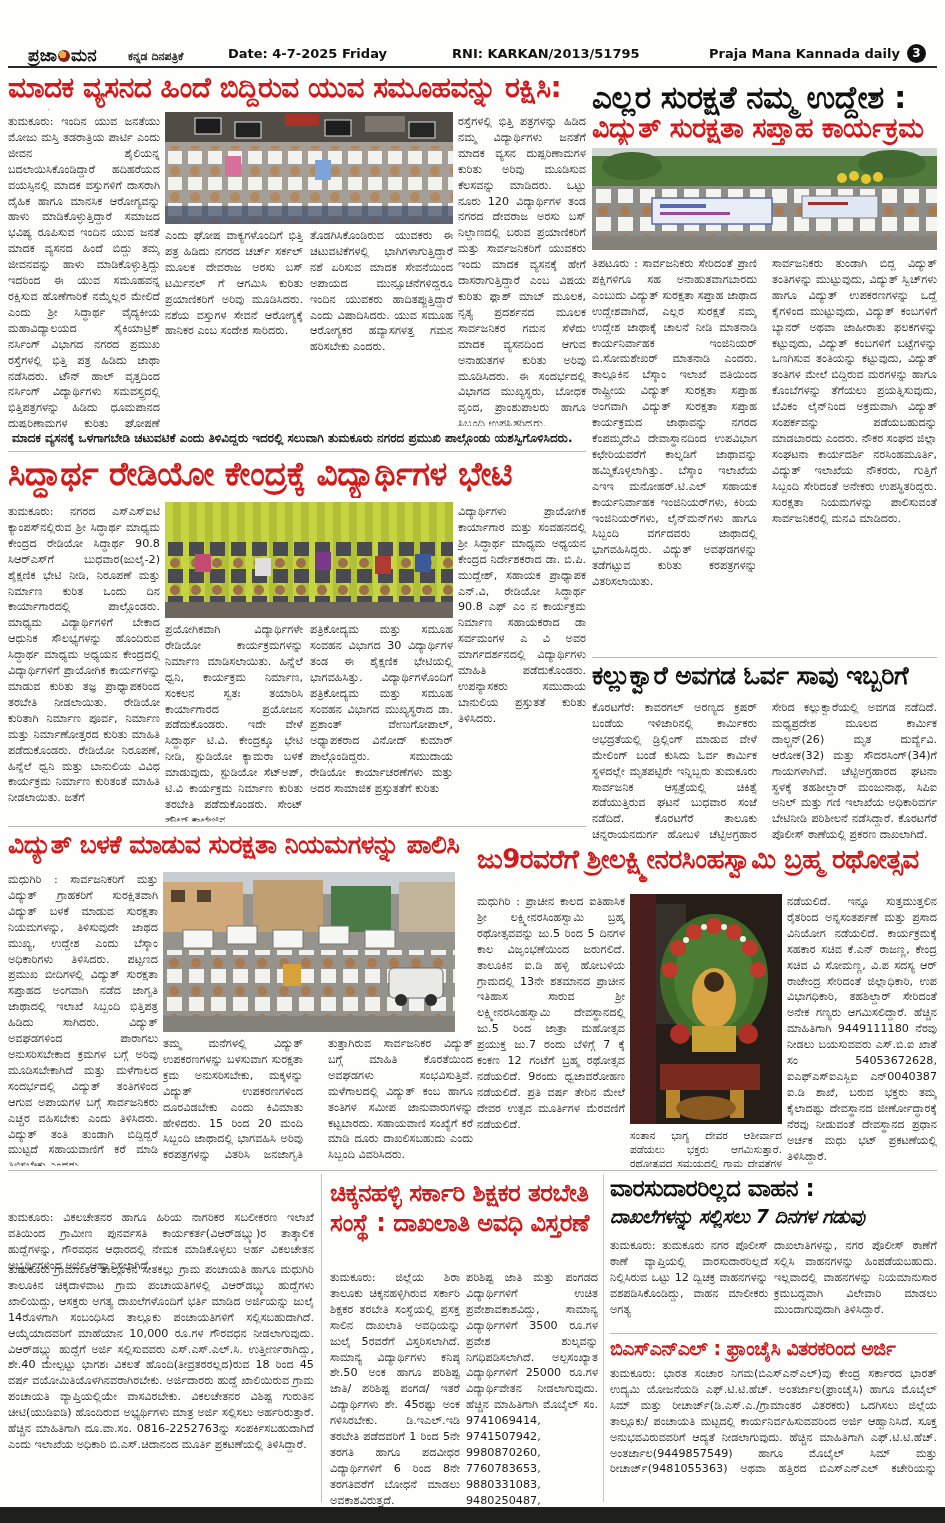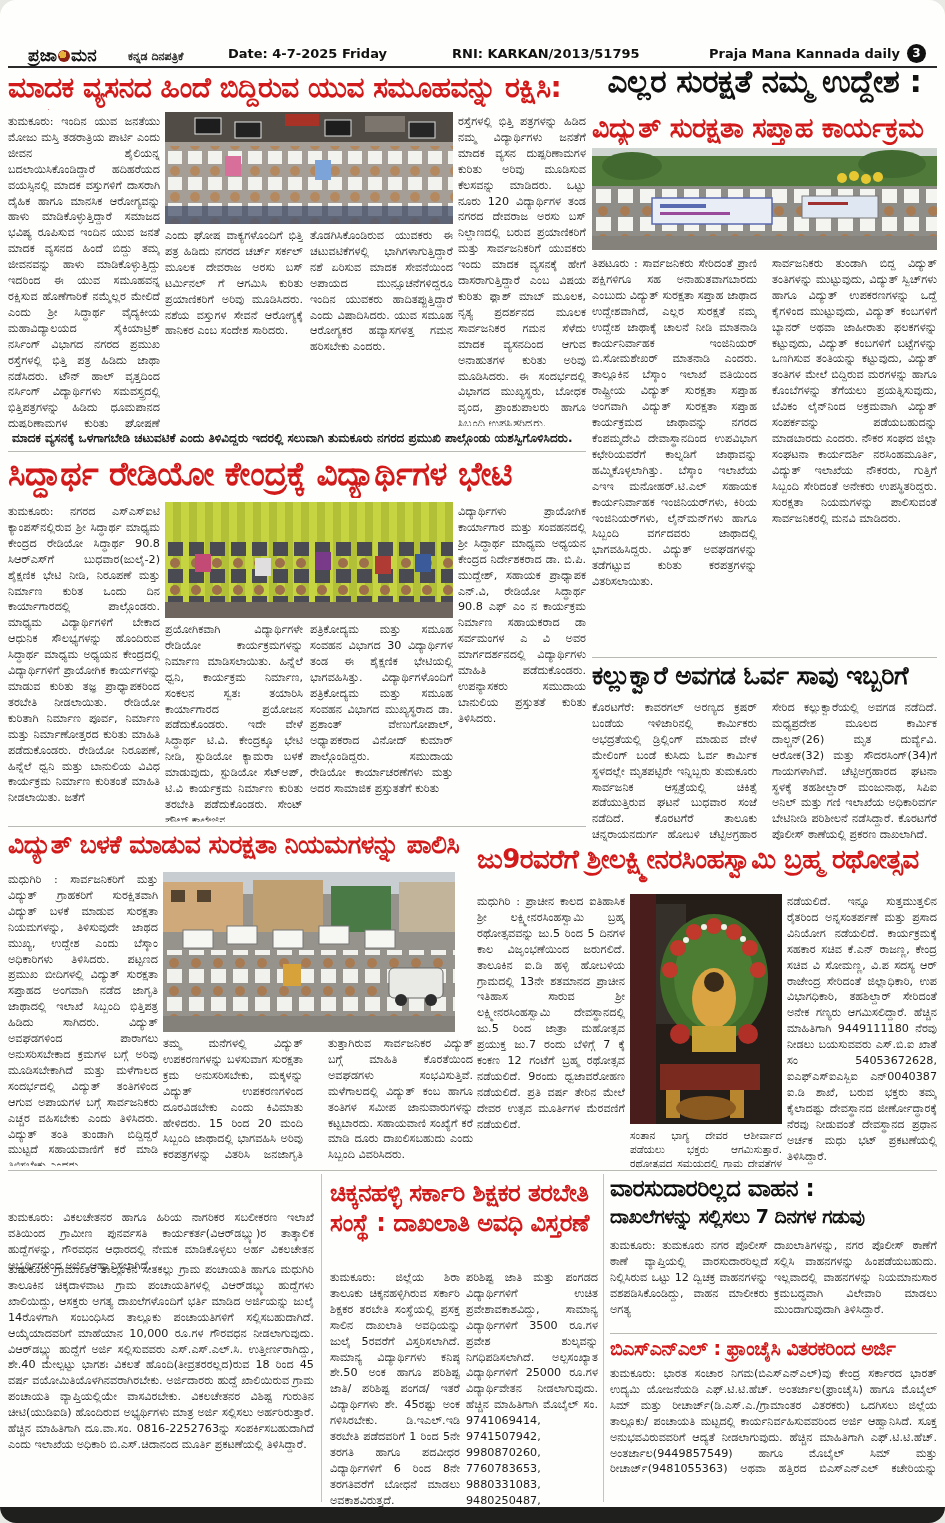--- a/index.html
+++ b/index.html
@@ -1,17 +1,17 @@
 <!DOCTYPE html>
 <html><head>
 <meta charset="utf-8">
 <style>
   html,body{margin:0;padding:0;background:#e8e8e4;}
   .page{position:relative;width:945px;height:1523px;background:#fefefc;margin:0 auto;
-        font-family:"DejaVu Sans","Liberation Sans",sans-serif;color:#1a1a1a;overflow:hidden;border-radius:16px;}
+        font-family:"DejaVu Sans","Liberation Sans",sans-serif;color:#1a1a1a;overflow:hidden;}
   .hl{position:absolute;font-weight:bold;line-height:1.12;letter-spacing:-0.5px;overflow:hidden;}
   .hl-red{color:#d31a1a;}
   .hl-black{color:#111111;}
   .bodycol{position:absolute;overflow:hidden;font-size:11.2px;line-height:1.42;
            text-align:justify;color:#1c1c1c;word-break:break-word;}
   .rule-h{position:absolute;background:#2b2b2b;}
   .rule-thin{position:absolute;background:#b9b9b4;}
   .vrule{position:absolute;width:1px;background:#c4c4be;}
   .hdr-small{position:absolute;font-weight:bold;font-size:13px;color:#111;white-space:nowrap;}
   .pagenum{position:absolute;width:19px;height:19px;border-radius:50%;background:#111;color:#fff;
@@ -66,21 +66,21 @@
       <rect x="150" y="48" width="16" height="20" fill="#7da4d8"></rect>
       <rect y="94" width="288" height="18" fill="#44506b" opacity="0.75"></rect>
     </svg>
   </div>
 
   <div class="bodycol" style="left:165px;top:228px;width:138px;height:198px;">ಎಂದು ಘೋಷ ವಾಕ್ಯಗಳೊಂದಿಗೆ ಭಿತ್ತಿ ಪತ್ರ ಹಿಡಿದು ನಗರದ ಚರ್ಚ್ ಸರ್ಕಲ್ ಮೂಲಕ ದೇವರಾಜ ಅರಸು ಬಸ್ ಟರ್ಮಿನಲ್ ಗೆ ಆಗಮಿಸಿ ಕುರಿತು ಪ್ರಯಾಣಿಕರಿಗೆ ಅರಿವು ಮೂಡಿಸಿದರು. ನಶೆಯ ವಸ್ತುಗಳ ಸೇವನೆ ಆರೋಗ್ಯಕ್ಕೆ ಹಾನಿಕರ ಎಂಬ ಸಂದೇಶ ಸಾರಿದರು.</div>
   <div class="bodycol" style="left:310px;top:228px;width:143px;height:198px;">ತೊಡಗಿಸಿಕೊಂಡಿರುವ ಯುವಕರು ಈ ಚಟುವಟಿಕೆಗಳಲ್ಲಿ ಭಾಗಿಗಳಾಗುತ್ತಿದ್ದಾರೆ ನಶೆ ಏರಿಸುವ ಮಾದಕ ಸೇವನೆಯಿಂದ ಅಪಾಯದ ಮುನ್ಸೂಚನೆಗಳಿದ್ದರೂ ಇಂದಿನ ಯುವಕರು ಹಾದಿತಪ್ಪುತ್ತಿದ್ದಾರೆ ಎಂದು ವಿಷಾದಿಸಿದರು. ಯುವ ಸಮೂಹ ಆರೋಗ್ಯಕರ ಹವ್ಯಾಸಗಳತ್ತ ಗಮನ ಹರಿಸಬೇಕು ಎಂದರು.</div>
   <div class="bodycol" style="left:458px;top:114px;width:128px;height:312px;">ರಸ್ತೆಗಳಲ್ಲಿ ಭಿತ್ತಿ ಪತ್ರಗಳನ್ನು ಹಿಡಿದ ನಮ್ಮ ವಿದ್ಯಾರ್ಥಿಗಳು ಜನತೆಗೆ ಮಾದಕ ವ್ಯಸನ ದುಷ್ಪರಿಣಾಮಗಳ ಕುರಿತು ಅರಿವು ಮೂಡಿಸುವ ಕೆಲಸವನ್ನು ಮಾಡಿದರು. ಒಟ್ಟು ನೂರು 120 ವಿದ್ಯಾರ್ಥಿಗಳ ತಂಡ ನಗರದ ದೇವರಾಜ ಅರಸು ಬಸ್ ನಿಲ್ದಾಣದಲ್ಲಿ ಬರುವ ಪ್ರಯಾಣಿಕರಿಗೆ ಮತ್ತು ಸಾರ್ವಜನಿಕರಿಗೆ ಯುವಕರು ಇಂದು ಮಾದಕ ವ್ಯಸನಕ್ಕೆ ಹೇಗೆ ದಾಸರಾಗುತ್ತಿದ್ದಾರೆ ಎಂಬ ವಿಷಯ ಕುರಿತು ಫ್ಲಾಶ್ ಮಾಬ್ ಮೂಲಕ, ನೃತ್ಯ ಪ್ರದರ್ಶನದ ಮೂಲಕ ಸಾರ್ವಜನಿಕರ ಗಮನ ಸೆಳೆದು ಮಾದಕ ವ್ಯಸನದಿಂದ ಆಗುವ ಅನಾಹುತಗಳ ಕುರಿತು ಅರಿವು ಮೂಡಿಸಿದರು. ಈ ಸಂದರ್ಭದಲ್ಲಿ ವಿಭಾಗದ ಮುಖ್ಯಸ್ಥರು, ಬೋಧಕ ವೃಂದ, ಪ್ರಾಂಶುಪಾಲರು ಹಾಗೂ ಸಿಬ್ಬಂದಿ ಉಪಸ್ಥಿತರಿದ್ದರು.</div>
   <div class="lastline" style="left:12px;top:431px;width:574px;height:16px;">ಮಾದಕ ವ್ಯಸನಕ್ಕೆ ಒಳಗಾಗಬೇಡಿ ಚಟುವಟಿಕೆ ಎಂದು ತಿಳಿವಿದ್ದರು ಇದರಲ್ಲಿ ಸಲುವಾಗಿ ತುಮಕೂರು ನಗರದ ಪ್ರಮುಖಿ ಪಾಲ್ಗೊಂಡು ಯಶಸ್ವಿಗೊಳಿಸಿದರು.</div>
 
-  <div class="hl hl-black" style="left:592px;top:64px;width:345px;height:40px;font-size:31px;text-align:center;">ಎಲ್ಲರ ಸುರಕ್ಷತೆ ನಮ್ಮ ಉದ್ದೇಶ :</div>
+  <div class="hl hl-black" style="left:592px;top:80px;width:345px;height:40px;font-size:31px;">ಎಲ್ಲರ ಸುರಕ್ಷತೆ ನಮ್ಮ ಉದ್ದೇಶ :</div>
   <div class="hl hl-red" style="left:592px;top:113px;width:345px;height:32px;font-size:27px;">ವಿದ್ಯುತ್ ಸುರಕ್ಷತಾ ಸಪ್ತಾಹ ಕಾರ್ಯಕ್ರಮ</div>
 
   <div class="photo" style="left:592px;top:148px;width:345px;height:102px;">
     <svg viewBox="0 0 345 102" preserveAspectRatio="none">
       <defs>
         <pattern id="p2crowd" width="22" height="28" patternUnits="userSpaceOnUse">
           <circle cx="11" cy="7" r="5" fill="#a97b52"></circle>
           <rect x="4" y="13" width="15" height="14" fill="#f4f4f1"></rect>
         </pattern>
       </defs>
@@ -219,21 +219,21 @@
   <div class="vrule" style="left:603px;top:1174px;height:328px;"></div>
 
   <div class="bodycol" style="left:8px;top:1210px;width:306px;height:140px;">ತುಮಕೂರು: ವಿಕಲಚೇತನರ ಹಾಗೂ ಹಿರಿಯ ನಾಗರಿಕರ ಸಬಲೀಕರಣ ಇಲಾಖೆ ವತಿಯಿಂದ ಗ್ರಾಮೀಣ ಪುನರ್ವಸತಿ ಕಾರ್ಯಕರ್ತ(ವಿಆರ್‌ಡಬ್ಲ್ಯು)ರ ತಾತ್ಕಾಲಿಕ ಹುದ್ದೆಗಳನ್ನು, ಗೌರವಧನ ಆಧಾರದಲ್ಲಿ ನೇಮಕ ಮಾಡಿಕೊಳ್ಳಲು ಅರ್ಹ ವಿಕಲಚೇತನ ಅಭ್ಯರ್ಥಿಗಳಿಂದ ಅರ್ಜಿ ಆಹ್ವಾನಿಸಲಾಗಿದೆ.</div>
   <div class="bodycol" style="left:8px;top:1262px;width:306px;height:238px;">ತುಮಕೂರು ಗ್ರಾಮಾಂತರ ತಾಲ್ಲೂಕಿನ ಸೀತಕಲ್ಲು ಗ್ರಾಮ ಪಂಚಾಯತಿ ಹಾಗೂ ಮಧುಗಿರಿ ತಾಲೂಕಿನ ಚಿಕ್ಕದಾಳವಾಟ ಗ್ರಾಮ ಪಂಚಾಯತಿಗಳಲ್ಲಿ ವಿಆರ್‌ಡಬ್ಲ್ಯು ಹುದ್ದೆಗಳು ಖಾಲಿಯಿದ್ದು, ಆಸಕ್ತರು ಅಗತ್ಯ ದಾಖಲೆಗಳೊಂದಿಗೆ ಭರ್ತಿ ಮಾಡಿದ ಅರ್ಜಿಯನ್ನು ಜುಲೈ 14ರೊಳಗಾಗಿ ಸಂಬಂಧಿಸಿದ ತಾಲ್ಲೂಕು ಪಂಚಾಯತಿಗಳಿಗೆ ಸಲ್ಲಿಸಬಹುದಾಗಿದೆ. ಆಯ್ಕೆಯಾದವರಿಗೆ ಮಾಹೆಯಾನ 10,000 ರೂ.ಗಳ ಗೌರವಧನ ನೀಡಲಾಗುವುದು. ವಿಆರ್‌ಡಬ್ಲ್ಯು ಹುದ್ದೆಗೆ ಅರ್ಜಿ ಸಲ್ಲಿಸುವವರು ಎಸ್.ಎಸ್.ಎಲ್.ಸಿ. ಉತ್ತೀರ್ಣರಾಗಿದ್ದು, ಶೇ.40 ಮೇಲ್ಪಟ್ಟು ಭಾಗಶಃ ವಿಕಲತೆ ಹೊಂದಿ(ತೀವ್ರತರರಲ್ಲದ)ರುವ 18 ರಿಂದ 45 ವರ್ಷ ವಯೋಮಿತಿಯೊಳಗಿನವರಾಗಿರಬೇಕು. ಅರ್ಜಿದಾರರು ಹುದ್ದೆ ಖಾಲಿಯಿರುವ ಗ್ರಾಮ ಪಂಚಾಯತಿ ವ್ಯಾಪ್ತಿಯಲ್ಲಿಯೇ ವಾಸವಿರಬೇಕು. ವಿಕಲಚೇತನರ ವಿಶಿಷ್ಟ ಗುರುತಿನ ಚೀಟಿ(ಯುಡಿಐಡಿ) ಹೊಂದಿರುವ ಅಭ್ಯರ್ಥಿಗಳು ಮಾತ್ರ ಅರ್ಜಿ ಸಲ್ಲಿಸಲು ಅರ್ಹರಿರುತ್ತಾರೆ. ಹೆಚ್ಚಿನ ಮಾಹಿತಿಗಾಗಿ ದೂ.ವಾ.ಸಂ. 0816-2252763ನ್ನು ಸಂಪರ್ಕಿಸಬಹುದಾಗಿದೆ ಎಂದು ಇಲಾಖೆಯ ಅಧಿಕಾರಿ ಬಿ.ಎಸ್.ಚಿದಾನಂದ ಮೂರ್ತಿ ಪ್ರಕಟಣೆಯಲ್ಲಿ ತಿಳಿಸಿದ್ದಾರೆ.</div>
 
   <div class="hl hl-red" style="left:330px;top:1178px;width:268px;height:84px;font-size:24px;line-height:1.25;">ಚಿಕ್ಕನಹಳ್ಳಿ ಸರ್ಕಾರಿ ಶಿಕ್ಷಕರ ತರಬೇತಿ ಸಂಸ್ಥೆ : ದಾಖಲಾತಿ ಅವಧಿ ವಿಸ್ತರಣೆ</div>
   <div class="bodycol" style="left:330px;top:1270px;width:130px;height:240px;">ತುಮಕೂರು: ಜಿಲ್ಲೆಯ ಶಿರಾ ತಾಲೂಕು ಚಿಕ್ಕನಹಳ್ಳಿಗಿರುವ ಸರ್ಕಾರಿ ಶಿಕ್ಷಕರ ತರಬೇತಿ ಸಂಸ್ಥೆಯಲ್ಲಿ ಪ್ರಸಕ್ತ ಸಾಲಿನ ದಾಖಲಾತಿ ಅವಧಿಯನ್ನು ಜುಲೈ 5ರವರೆಗೆ ವಿಸ್ತರಿಸಲಾಗಿದೆ. ಸಾಮಾನ್ಯ ವಿದ್ಯಾರ್ಥಿಗಳು ಕನಿಷ್ಠ ಶೇ.50 ಅಂಕ ಹಾಗೂ ಪರಿಶಿಷ್ಟ ಜಾತಿ/ ಪರಿಶಿಷ್ಟ ಪಂಗಡ/ ಇತರೆ ವಿದ್ಯಾರ್ಥಿಗಳು ಶೇ. 45ರಷ್ಟು ಅಂಕ ಗಳಿಸಿರಬೇಕು. ಡಿ.ಇಎಲ್.ಇಡಿ ತರಬೇತಿ ಪಡೆದವರಿಗೆ 1 ರಿಂದ 5ನೇ ತರಗತಿ ಹಾಗೂ ಪದವೀಧರ ವಿದ್ಯಾರ್ಥಿಗಳಿಗೆ 6 ರಿಂದ 8ನೇ ತರಗತಿವರೆಗೆ ಬೋಧನೆ ಮಾಡಲು ಅವಕಾಶವಿರುತ್ತದೆ.</div>
   <div class="bodycol" style="left:466px;top:1270px;width:132px;height:240px;">ಪರಿಶಿಷ್ಟ ಜಾತಿ ಮತ್ತು ಪಂಗಡದ ವಿದ್ಯಾರ್ಥಿಗಳಿಗೆ ಉಚಿತ ಪ್ರವೇಶಾವಕಾಶವಿದ್ದು, ಸಾಮಾನ್ಯ ವಿದ್ಯಾರ್ಥಿಗಳಿಗೆ 3500 ರೂ.ಗಳ ಪ್ರವೇಶ ಶುಲ್ಕವನ್ನು ನಿಗಧಿಪಡಿಸಲಾಗಿದೆ. ಅಲ್ಪಸಂಖ್ಯಾತ ವಿದ್ಯಾರ್ಥಿಗಳಿಗೆ 25000 ರೂ.ಗಳ ವಿದ್ಯಾರ್ಥಿವೇತನ ನೀಡಲಾಗುವುದು. ಹೆಚ್ಚಿನ ಮಾಹಿತಿಗಾಗಿ ಮೊಬೈಲ್ ಸಂ. 9741069414, 9741507942, 9980870260, 7760783653, 9880331083, 9480250487, 9900862992ನ್ನು ಸಂಪರ್ಕಿಸಬಹುದು ಎಂದು ಸರ್ಕಾರಿ ಶಿಕ್ಷಕರ ತರಬೇತಿ ಸಂಸ್ಥೆ ಪ್ರಾಂಶುಪಾಲ ತಿಮ್ಮರಾಜು ಪ್ರಕಟಣೆಯಲ್ಲಿ ತಿಳಿಸಿದ್ದಾರೆ.</div>
 
   <div class="hl hl-black" style="left:610px;top:1176px;width:327px;height:28px;font-size:23px;">ವಾರಸುದಾರರಿಲ್ಲದ ವಾಹನ :</div>
-  <div class="hl hl-black" style="left:610px;top:1206px;width:327px;height:26px;font-size:19px;">ದಾಖಲೆಗಳನ್ನು ಸಲ್ಲಿಸಲು 7 ದಿನಗಳ ಗಡುವು</div>
+  <div class="hl hl-black" style="left:610px;top:1206px;width:327px;height:26px;font-size:19px;font-style:italic;">ದಾಖಲೆಗಳನ್ನು ಸಲ್ಲಿಸಲು 7 ದಿನಗಳ ಗಡುವು</div>
   <div class="bodycol" style="left:610px;top:1238px;width:158px;height:92px;">ತುಮಕೂರು: ತುಮಕೂರು ನಗರ ಪೊಲೀಸ್ ಠಾಣೆ ವ್ಯಾಪ್ತಿಯಲ್ಲಿ ವಾರಸುದಾರರಿಲ್ಲದೆ ನಿಲ್ಲಿಸಿರುವ ಒಟ್ಟು 12 ದ್ವಿಚಕ್ರ ವಾಹನಗಳನ್ನು ವಶಪಡಿಸಿಕೊಂಡಿದ್ದು, ವಾಹನ ಮಾಲೀಕರು ಅಗತ್ಯ</div>
   <div class="bodycol" style="left:774px;top:1238px;width:163px;height:92px;">ದಾಖಲಾತಿಗಳನ್ನು, ನಗರ ಪೊಲೀಸ್ ಠಾಣೆಗೆ ಸಲ್ಲಿಸಿ ವಾಹನಗಳನ್ನು ಹಿಂಪಡೆಯಬಹುದು. ಇಲ್ಲವಾದಲ್ಲಿ ವಾಹನಗಳನ್ನು ನಿಯಮಾನುಸಾರ ಕ್ರಮಬದ್ಧವಾಗಿ ವಿಲೇವಾರಿ ಮಾಡಲು ಮುಂದಾಗುವುದಾಗಿ ತಿಳಿಸಿದ್ದಾರೆ.</div>
 
   <div class="rule-thin" style="left:610px;top:1333px;width:327px;height:1px;"></div>
   <div class="hl hl-red" style="left:610px;top:1338px;width:327px;height:24px;font-size:19px;">ಬಿಎಸ್ಎನ್ಎಲ್ : ಫ್ರಾಂಚೈಸಿ ವಿತರಕರಿಂದ ಅರ್ಜಿ ಆಹ್ವಾನ</div>
   <div class="bodycol" style="left:610px;top:1366px;width:327px;height:112px;">ತುಮಕೂರು: ಭಾರತ ಸಂಚಾರ ನಿಗಮ(ಬಿಎಸ್ಎನ್ಎಲ್)ವು ಕೇಂದ್ರ ಸರ್ಕಾರದ ಭಾರತ್ ಉದ್ಯಮಿ ಯೋಜನೆಯಡಿ ಎಫ್.ಟಿ.ಟಿ.ಹೆಚ್. ಅಂತರ್ಜಾಲ(ಫ್ರಾಂಚೈಸಿ) ಹಾಗೂ ಮೊಬೈಲ್ ಸಿಮ್ ಮತ್ತು ರೀಚಾರ್ಜ್(ಡಿ.ಎಸ್.ಎ./ಗ್ರಾಮಾಂತರ ವಿತರಕರು) ಒದಗಿಸಲು ಜಿಲ್ಲೆಯ ತಾಲ್ಲೂಕು/ ಪಂಚಾಯತಿ ಮಟ್ಟದಲ್ಲಿ ಕಾರ್ಯನಿರ್ವಹಿಸುವವರಿಂದ ಅರ್ಜಿ ಆಹ್ವಾನಿಸಿದೆ. ಸೂಕ್ತ ಅನುಭವವಿರುವವರಿಗೆ ಆದ್ಯತೆ ನೀಡಲಾಗುವುದು. ಹೆಚ್ಚಿನ ಮಾಹಿತಿಗಾಗಿ ಎಫ್.ಟಿ.ಟಿ.ಹೆಚ್. ಅಂತರ್ಜಾಲ(9449857549) ಹಾಗೂ ಮೊಬೈಲ್ ಸಿಮ್ ಮತ್ತು ರೀಚಾರ್ಜ್(9481055363) ಅಥವಾ ಹತ್ತಿರದ ಬಿಎಸ್ಎನ್ಎಲ್ ಕಚೇರಿಯನ್ನು ಸಂಪರ್ಕಿಸಬಹುದಾಗಿದೆ ಎಂದು ನಿಗಮದ ಹಿರಿಯ ಮಹಾಪ್ರಬಂಧಕರು ಪ್ರಕಟಣೆಯಲ್ಲಿ ತಿಳಿಸಿದ್ದಾರೆ.</div>
 
   <div class="footerbar"></div>
 </div>
 

